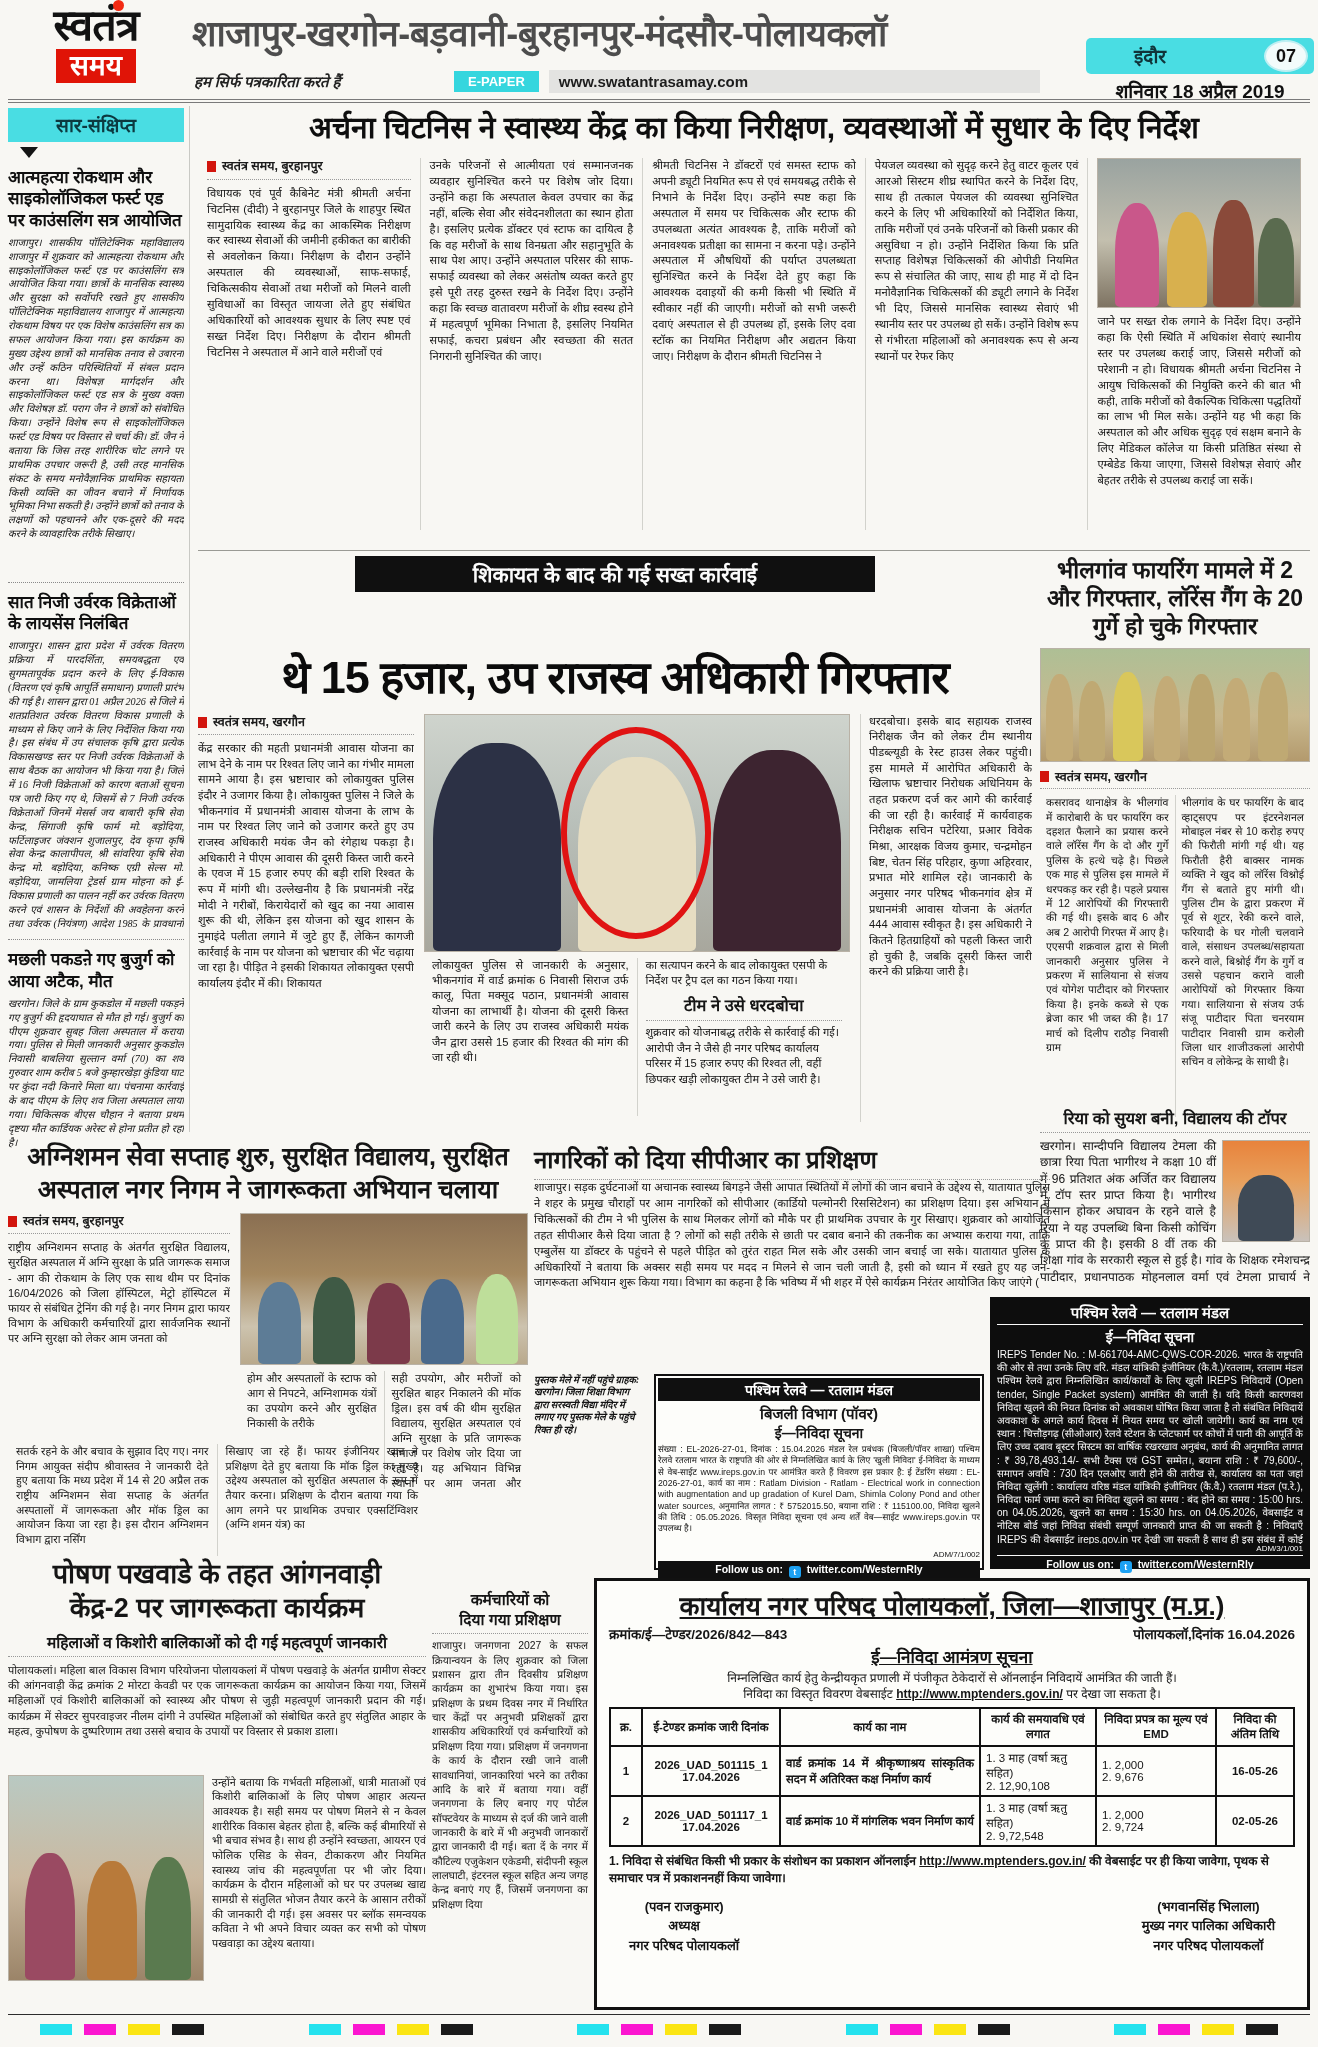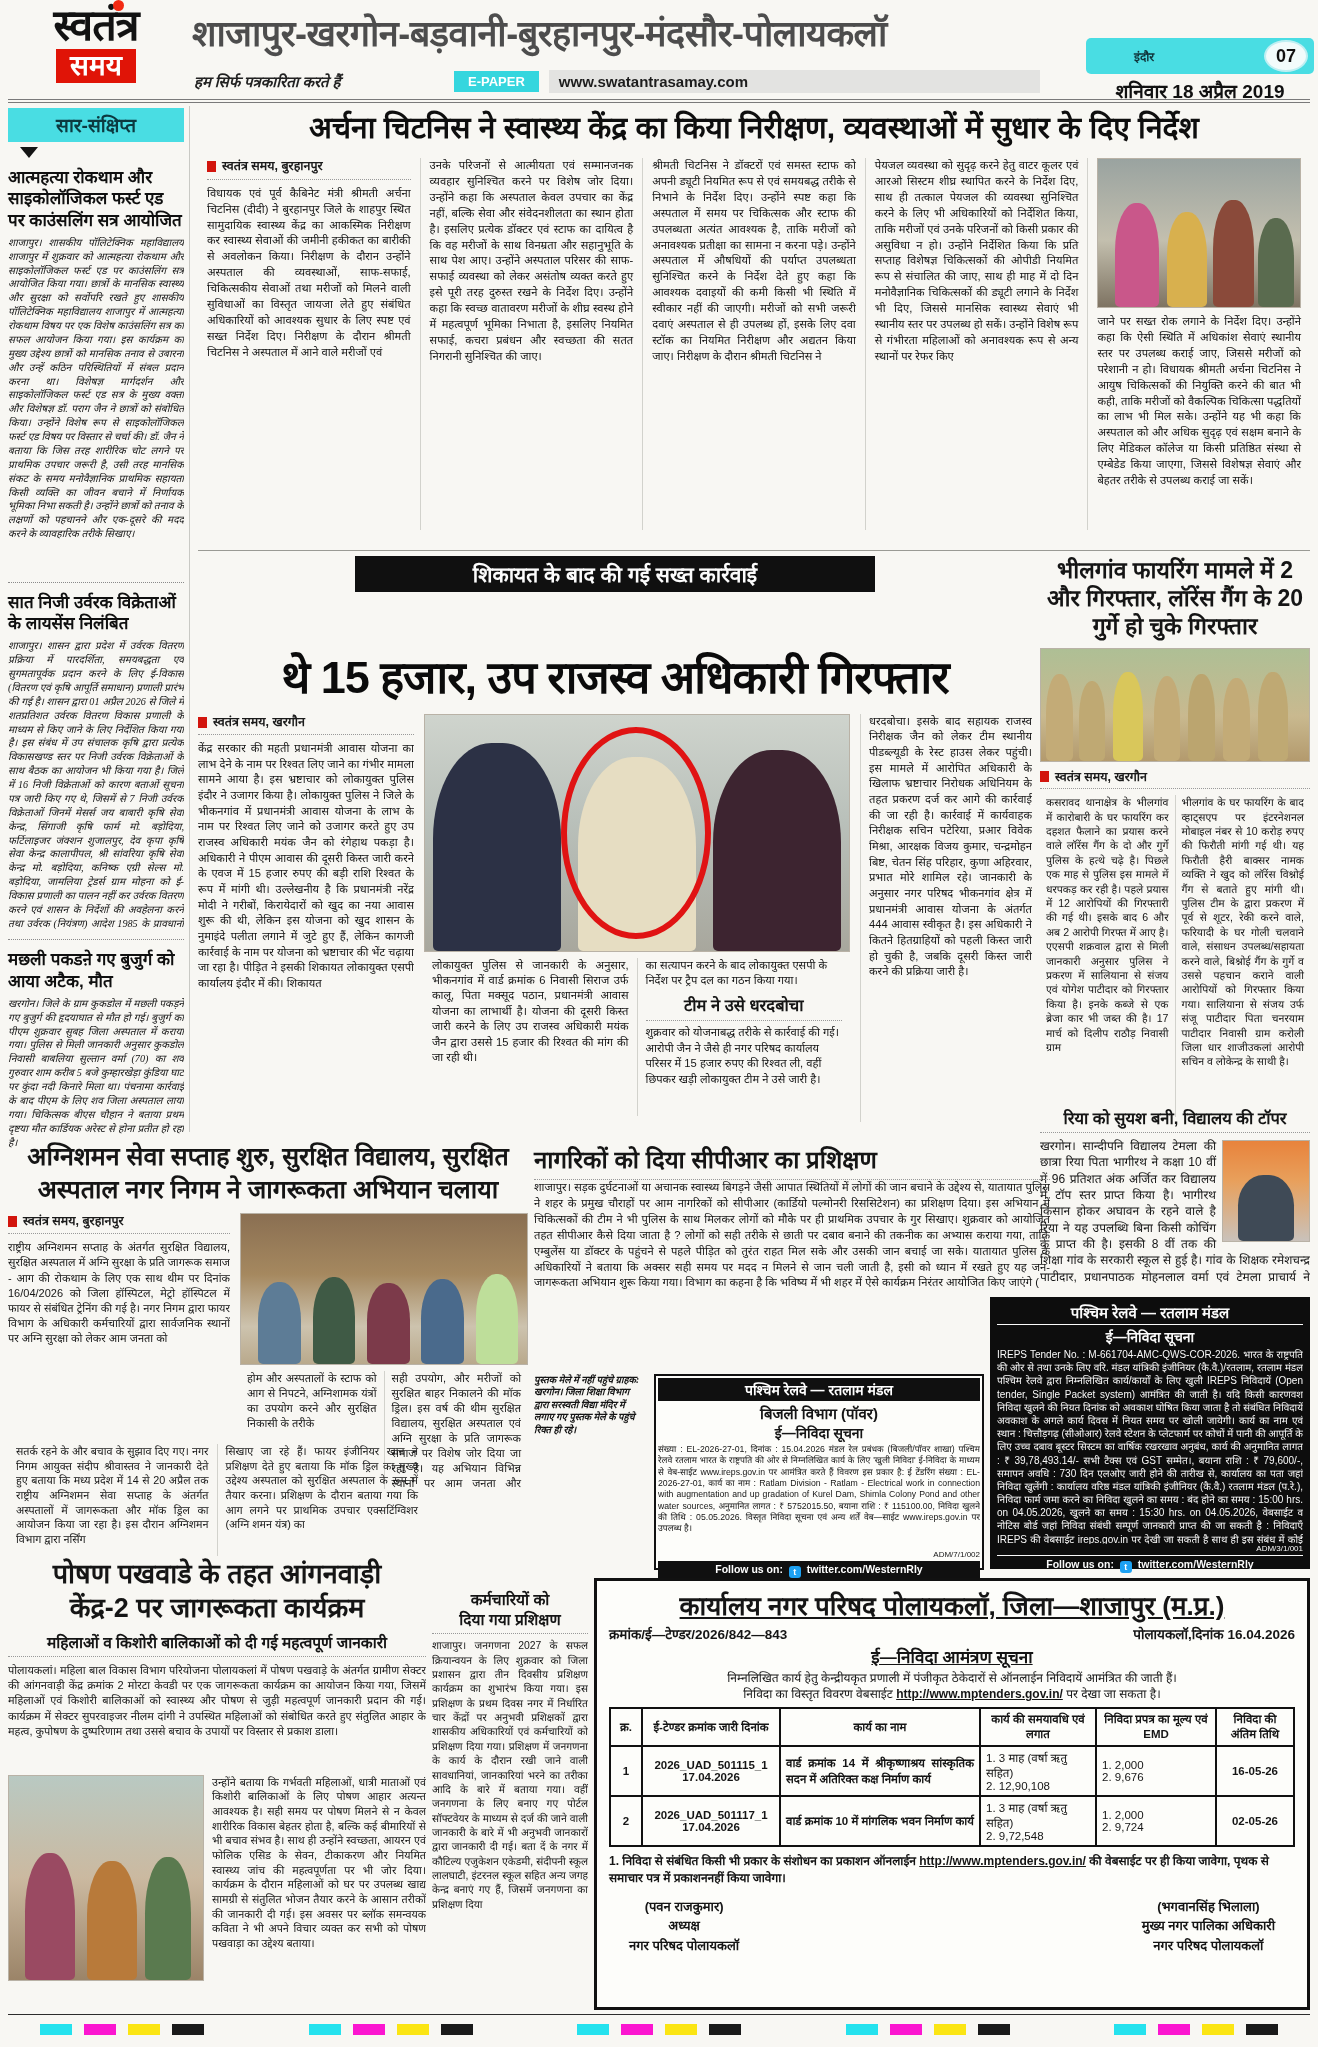--- a/index.html
+++ b/index.html
@@ -16,21 +16,21 @@
   .logo { left:2px; top:0; width:172px; text-align:center; }
   .logo-top { font-size:43px; font-weight:900; color:#121212; line-height:1.0; letter-spacing:-1px; position:relative; display:inline-block; }
   .logo-dot { position:absolute; right:14px; top:-4px; width:11px; height:11px; background:#f32a12; border-radius:50%; }
   .logo-bot { display:inline-block; background:#e01407; color:#fff; font-weight:900; font-size:28px; line-height:1.15; padding:1px 14px; margin-top:2px; }
   .region { left:184px; top:4px; width:860px; font-size:36px; font-weight:800; color:#4d4d4d; letter-spacing:-0.5px; white-space:nowrap; }
   .subrow { left:186px; top:64px; width:846px; height:26px; display:flex; align-items:center; gap:10px; }
   .tagline { font-family:"Liberation Serif", serif; font-style:italic; font-weight:700; font-size:15px; color:#222; width:250px; }
   .epaper { background:#35d6de; color:#fff; font-weight:800; font-size:13px; padding:3px 14px; }
   .webbar { flex:1; background:#e3e3e1; font-weight:700; font-size:15px; color:#1d1d1d; padding:3px 10px; }
   .edbadge { left:1078px; top:34px; width:228px; height:36px; background:#49dde3; border-radius:5px; display:flex; align-items:center; justify-content:space-between; padding:0 6px 0 48px; }
-  .edbadge .edname { font-size:12px; font-weight:800; color:#10343a; }
+  .edbadge .edname { font-size:19px; font-weight:800; color:#10343a; }
   .edcircle { width:44px; height:32px; background:#f2fbfb; border:2px solid #bfeff2; border-radius:50%; display:flex; align-items:center; justify-content:center; font-size:18px; font-weight:900; color:#111; }
   .dateline { left:1078px; top:74px; width:228px; text-align:center; font-size:19px; font-weight:800; color:#111; white-space:nowrap; }
 
   
   .vline1 { left:189px; top:106px; width:0; height:1026px; border-left:1px solid #c9c9c4; }
   .sidebar { left:8px; top:108px; width:176px; height:1028px; }
   .brief-head { background:#49dde3; color:#0c3a40; text-align:center; font-weight:900; font-size:19px; padding:4px 0; }
   .tri { width:0; height:0; border-left:9px solid transparent; border-right:9px solid transparent; border-top:11px solid #141414; margin:5px 0 2px 12px; }
   .b-title { font-size:17px; line-height:1.25; font-weight:900; color:#101010; margin:9px 0 5px; }
   .b-body { font-family:"Liberation Serif", serif; font-style:italic; font-size:10.2px; line-height:1.36; }

